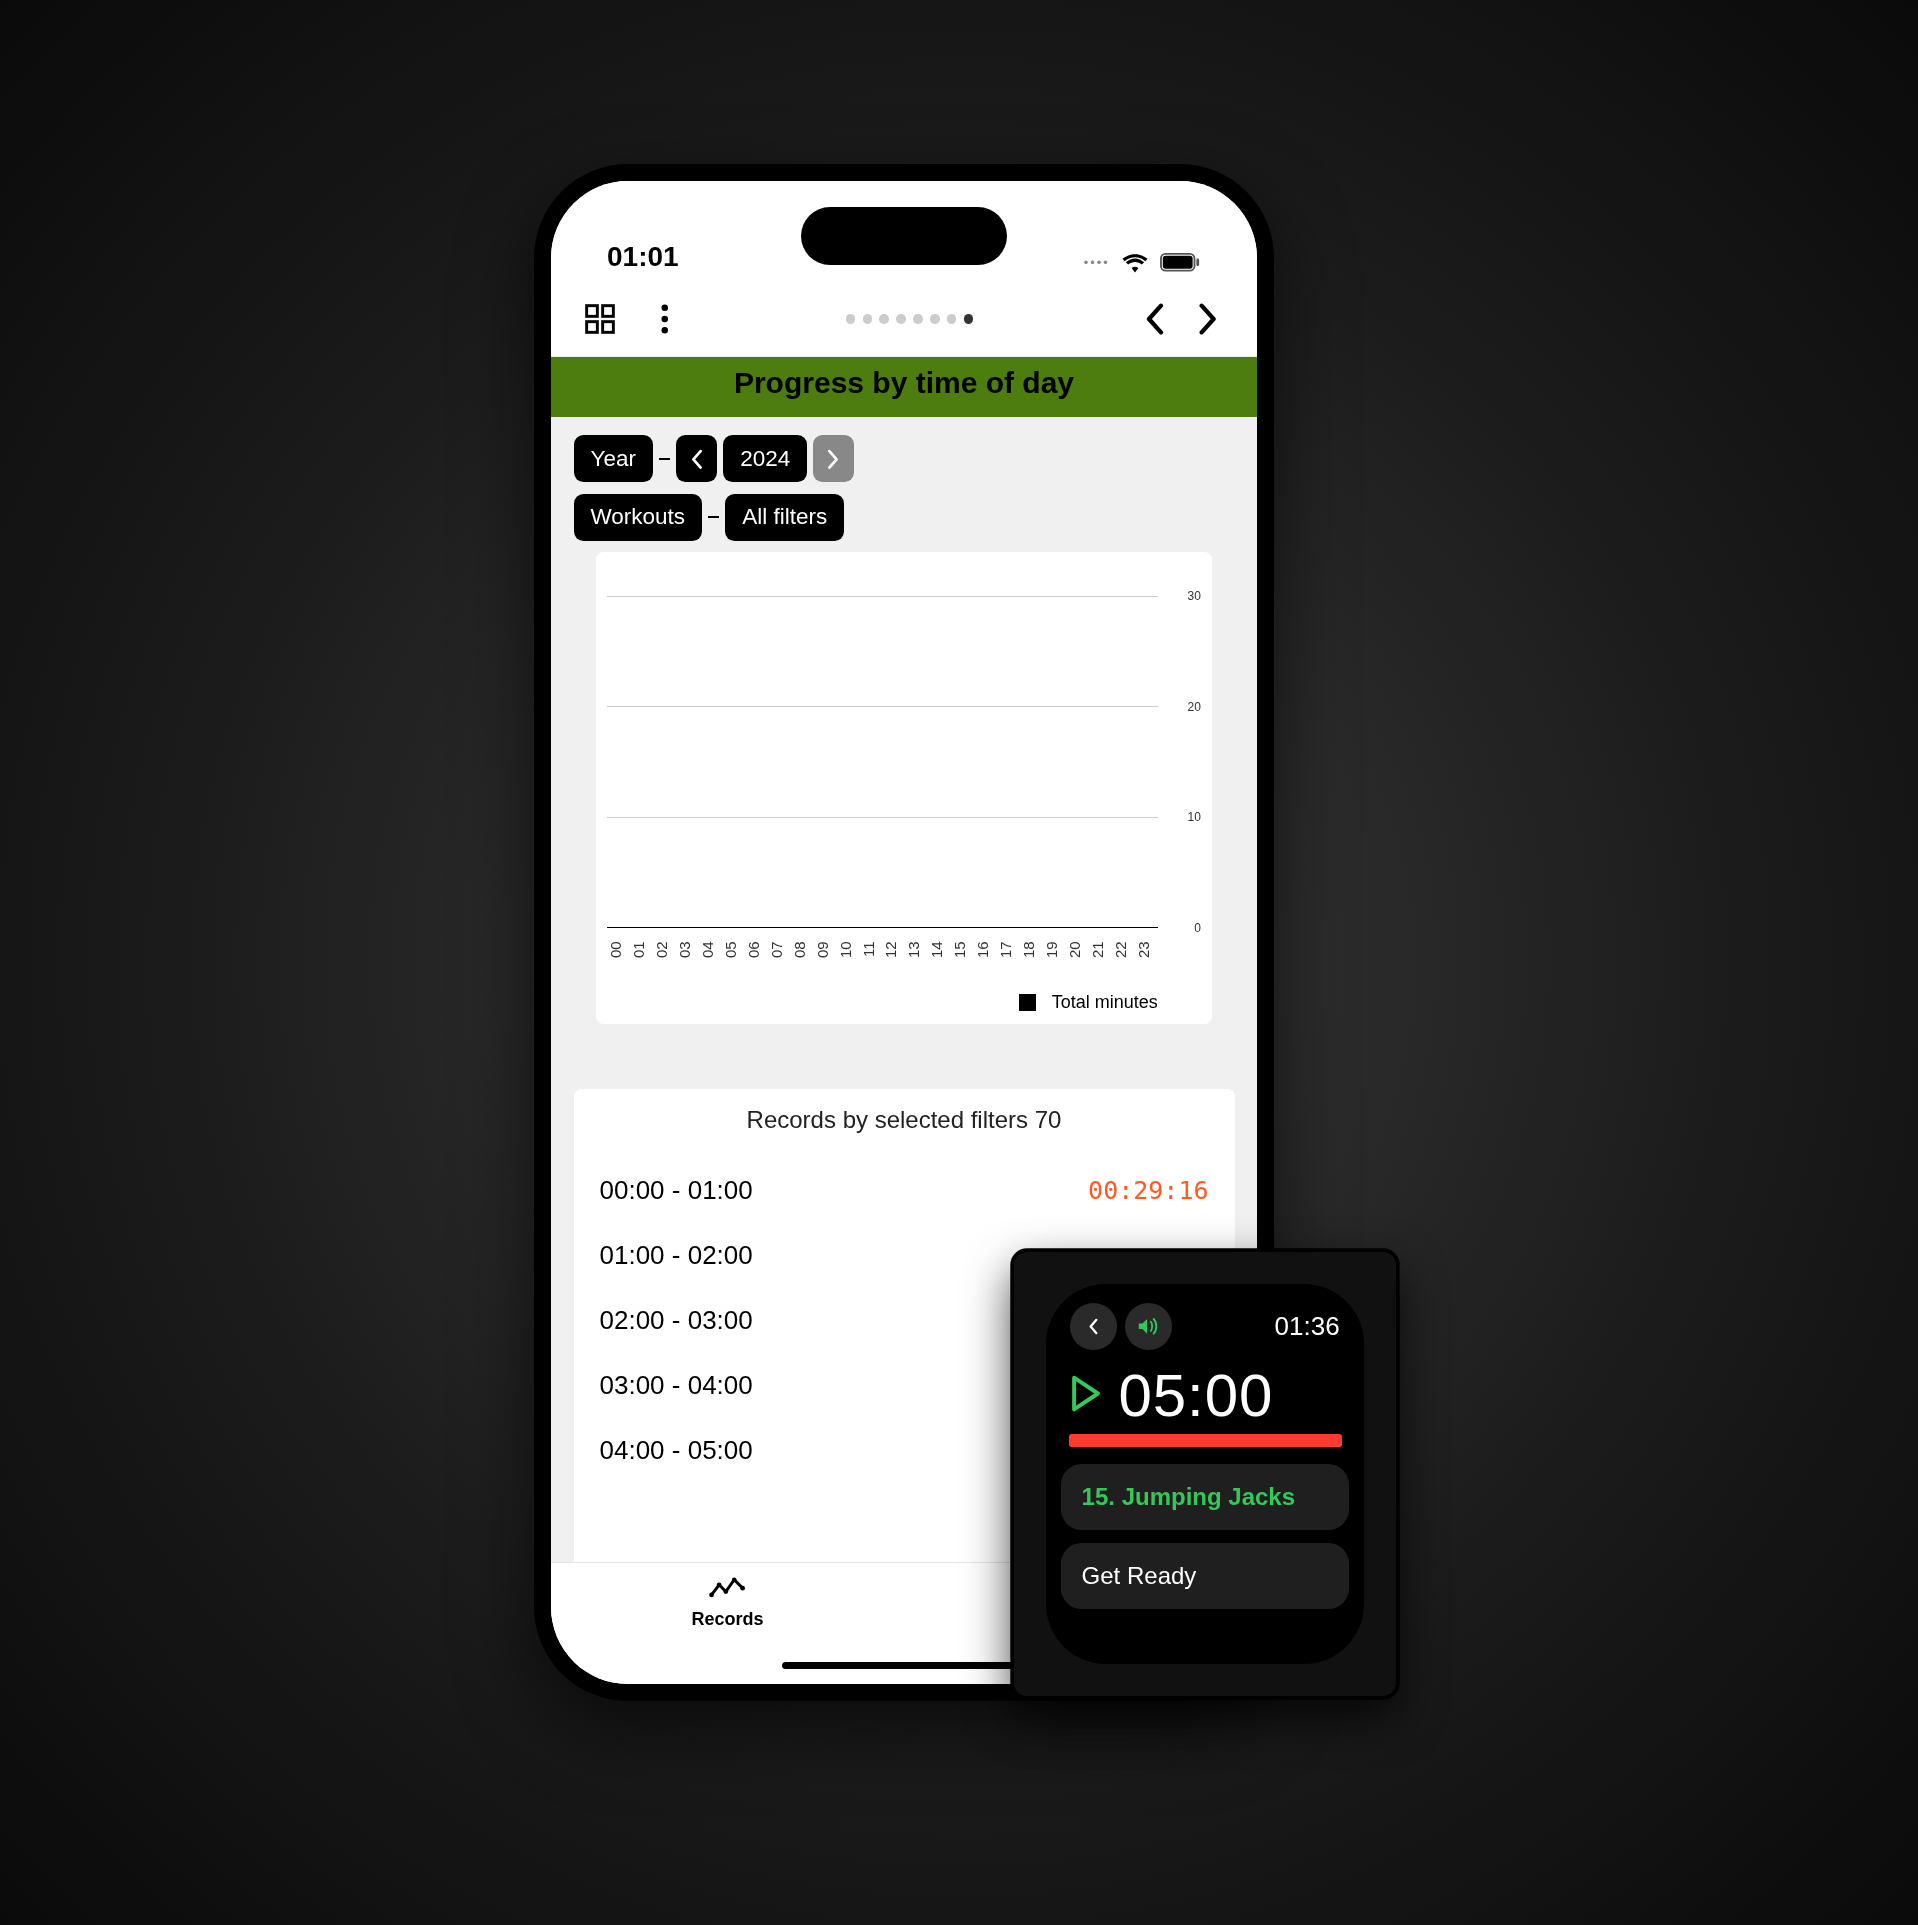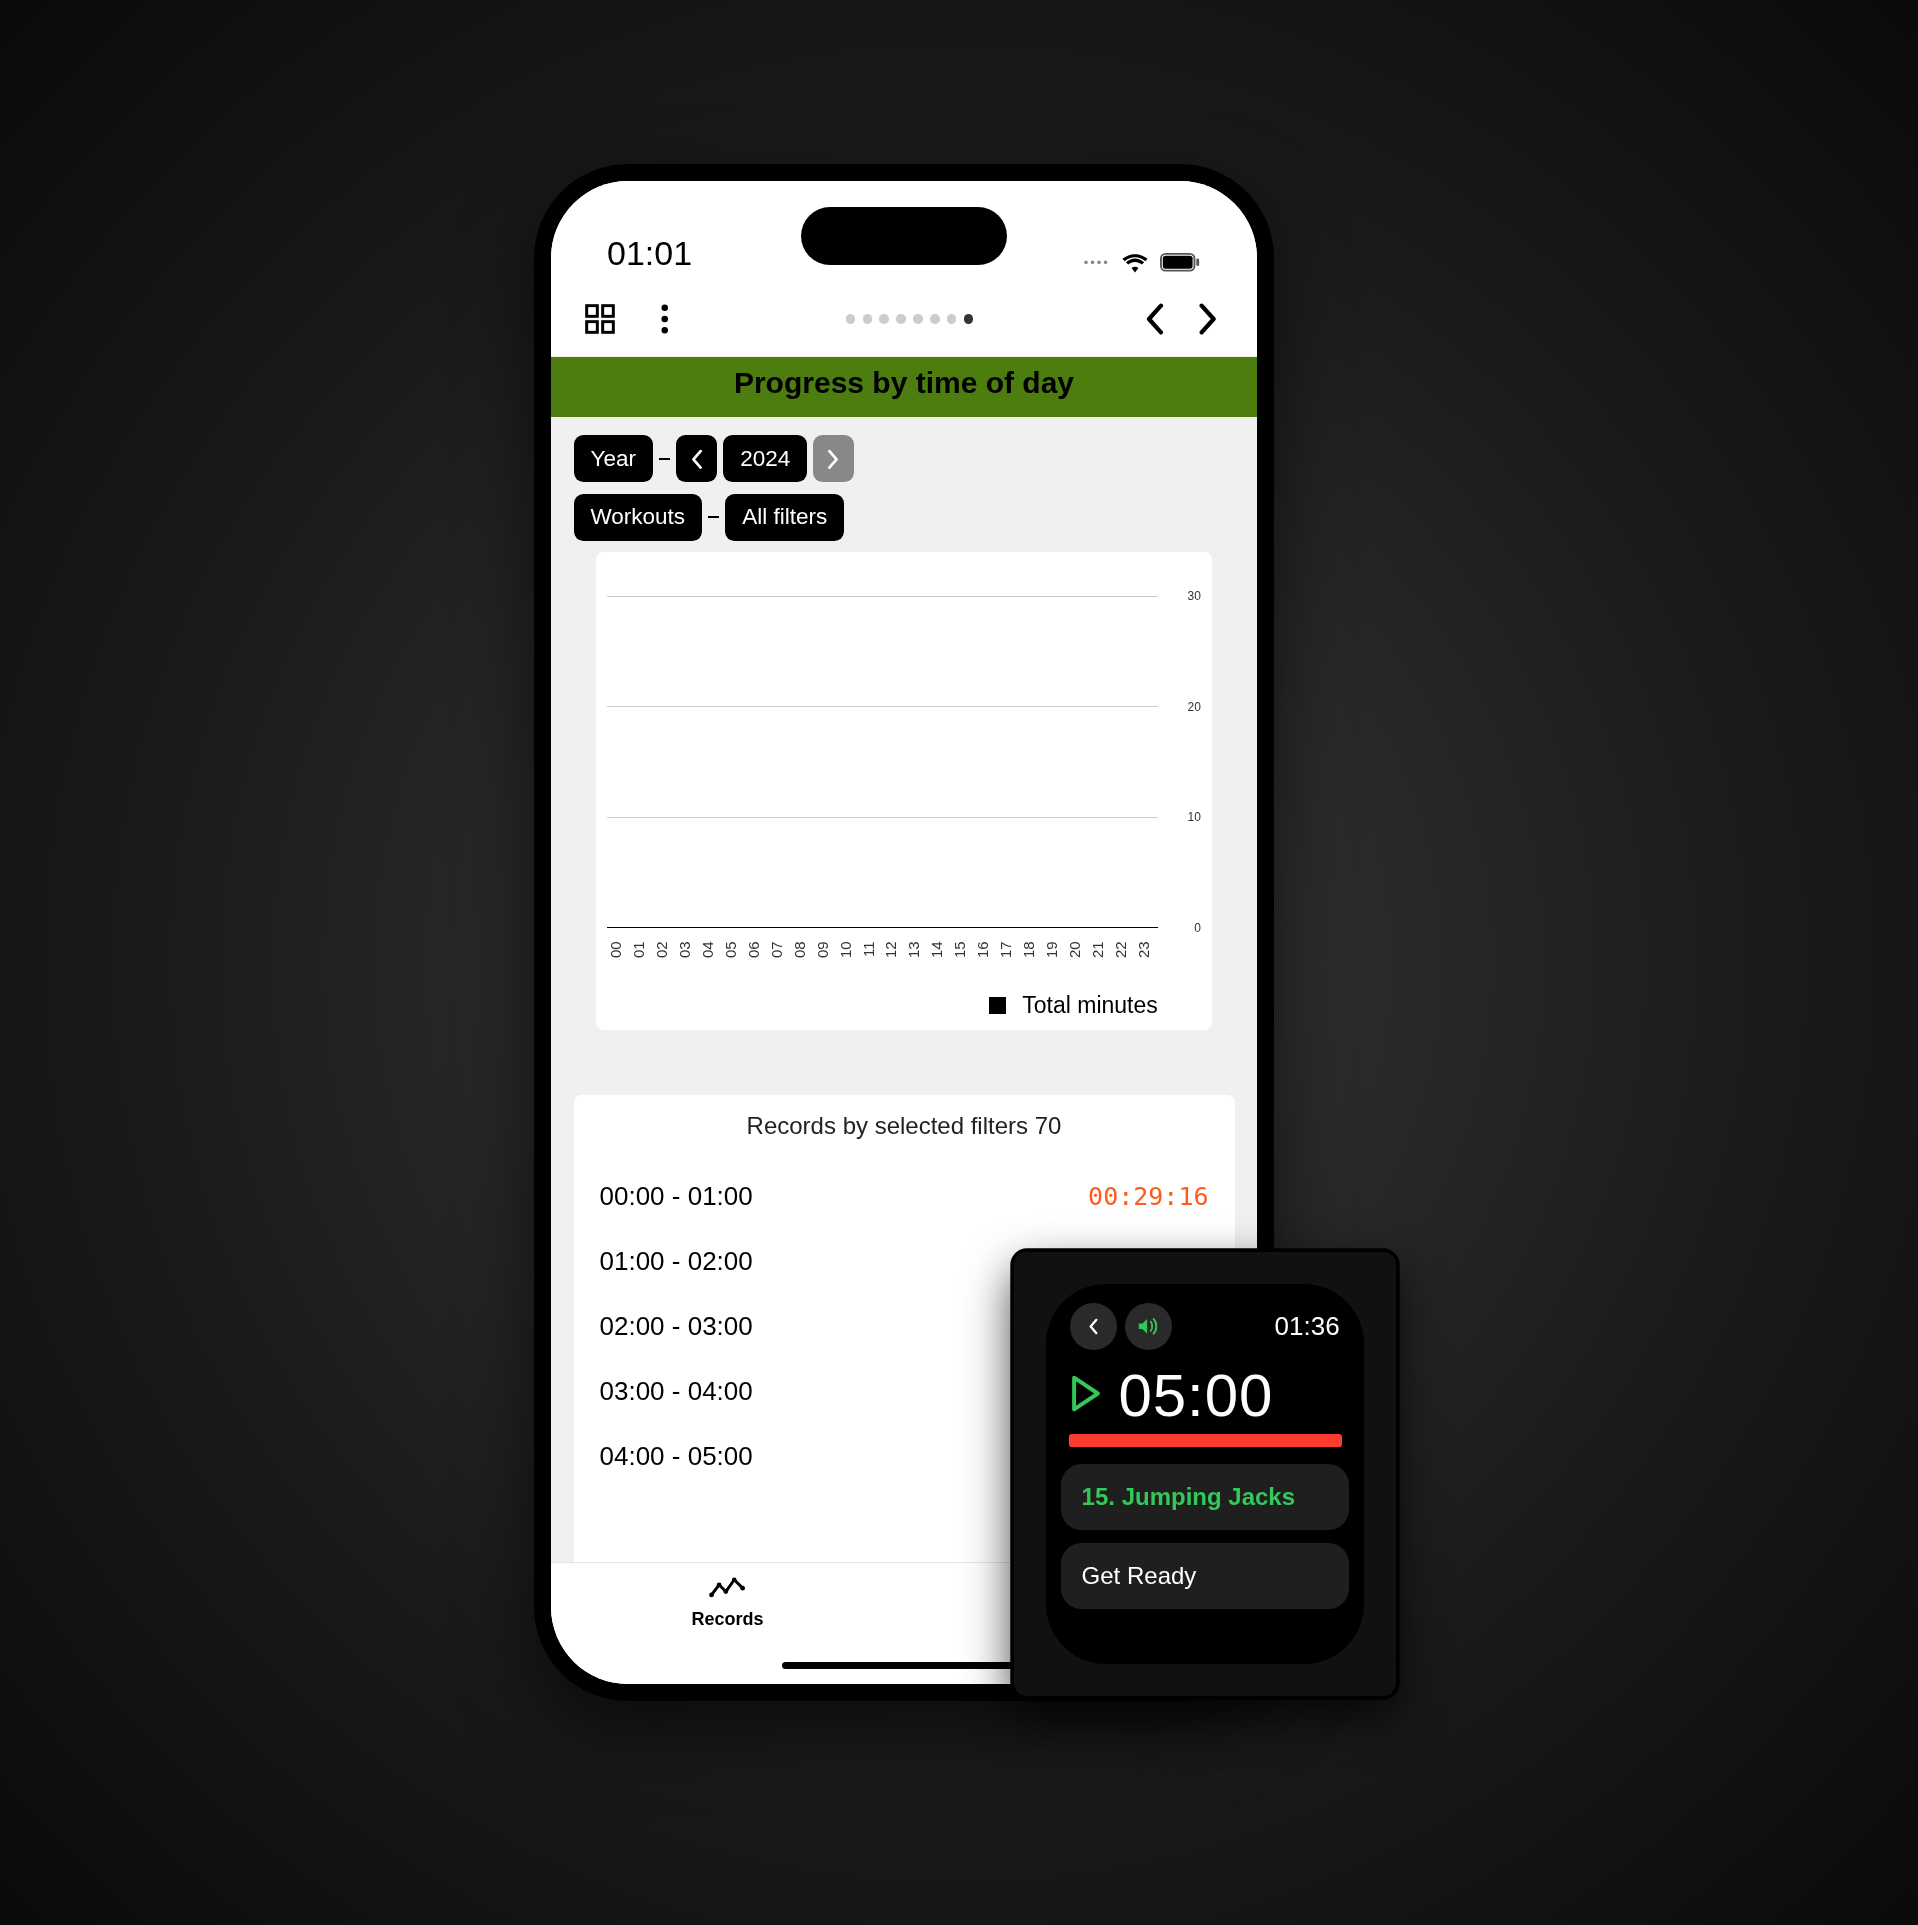--- a/index.html
+++ b/index.html
@@ -41,21 +41,21 @@
       z-index: 100;
     }
     .status-bar {
       height: 101px;
       display: flex;
       align-items: flex-end;
       justify-content: space-between;
       padding: 0 56px 9.4px 56px;
       background: #fff;
     }
-    .status-time { font-size: 34px; font-weight: 400; }
+    .status-time { font-size: 28px; font-weight: 700; }
     .status-right { display: flex; align-items: center; gap: 11.2px; }
     .status-dots { letter-spacing: 1.9px; color: #888; font-size: 13px; }
     .wifi-icon svg, .battery-icon svg { display: block; }
 
     
     .toolbar {
       height: 75px;
       background: #fff;
       display: flex;
       align-items: center;
@@ -93,21 +93,21 @@
       border-bottom: 1.4px solid #000;
     }
     .gridline { position: absolute; left: 0; right: 0; height: 0.9px; background: #ccc; }
     .y-axis { position: absolute; right: 0; top: 11.2px; bottom: 47px; width: 37px; }
     .y-tick { position: absolute; right: 0; font-size: 12px; color: #333; transform: translateY(-50%); }
     .x-axis { position: absolute; bottom: 0; left: 0; right: 43px; height: 47px; display: flex; }
     .x-tick { flex: 1; text-align: center; font-size: 15px; color: #333; writing-mode: vertical-rl; transform: rotate(180deg); padding-top: 3.7px;}
     .bars { position: absolute; left: 0; right: 0; bottom: 0; top: 0; display: flex; align-items: flex-end; }
     .bar-slot { flex: 1; display: flex; justify-content: center; align-items: flex-end; }
     .bar { width: 68%; background: #000; }
-    .legend { display: flex; justify-content: flex-end; align-items: center; gap: 16px; font-size: 23px; padding: 5.6px 43px 0 0;}
+    .legend { display: flex; justify-content: flex-end; align-items: center; gap: 16px; font-size: 18px; padding: 5.6px 43px 0 0;}
     .legend-swatch { width: 17px; height: 17px; background: #000; }
 
     
     .records-card { background: #fff; margin: 28px 22.5px 0; border-radius: 7.5px; padding: 17px 26px 187px;}
     .records-header { text-align: center; font-size: 24px; margin-bottom: 24px; color: #222; }
     .record-row { display: flex; justify-content: space-between; align-items: center; padding: 17px 0; font-size: 26px; }
     .record-value { color: #ff5a1f; font-family: ui-monospace, Menlo, monospace; font-size: 25px;}
 
     
     .tab-bar {

